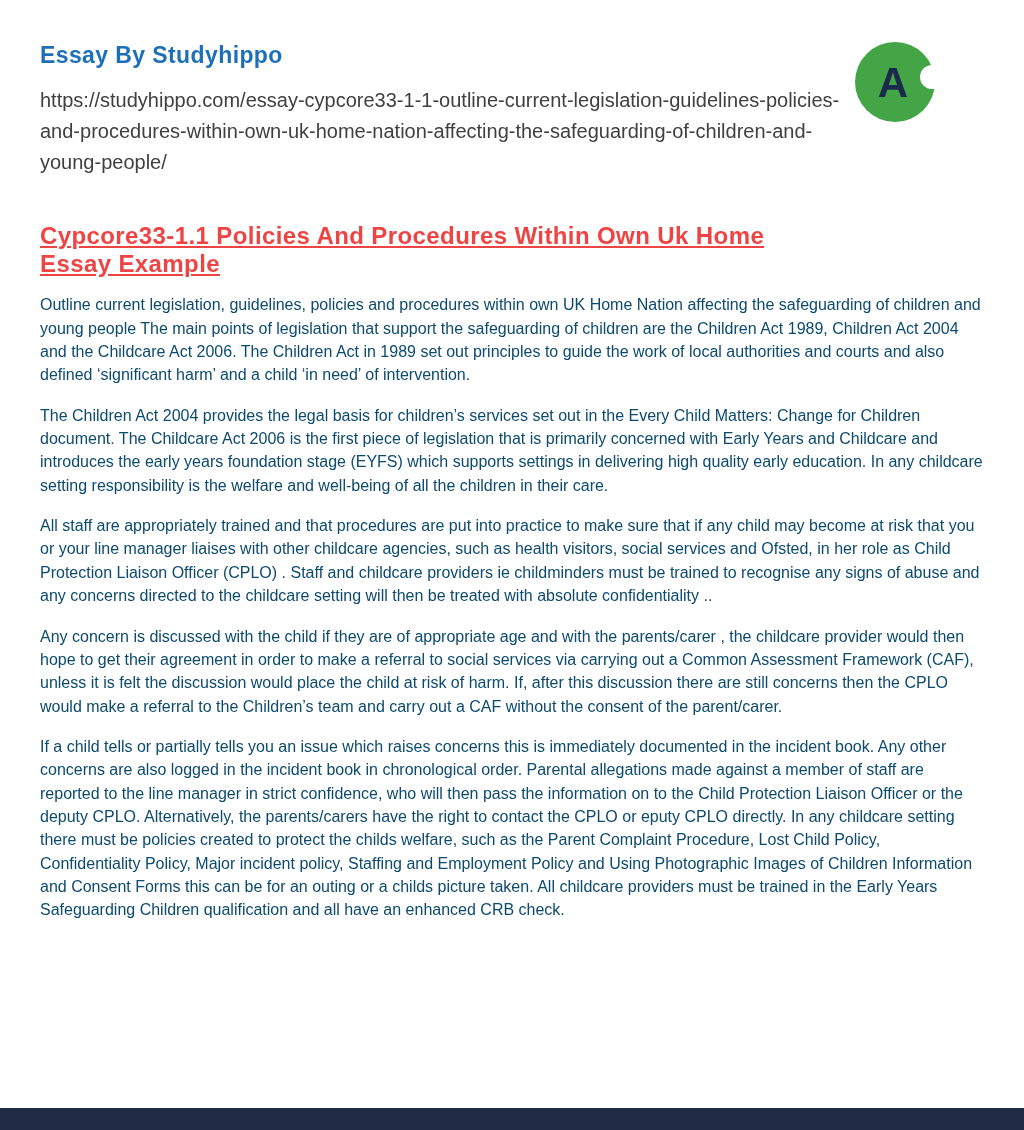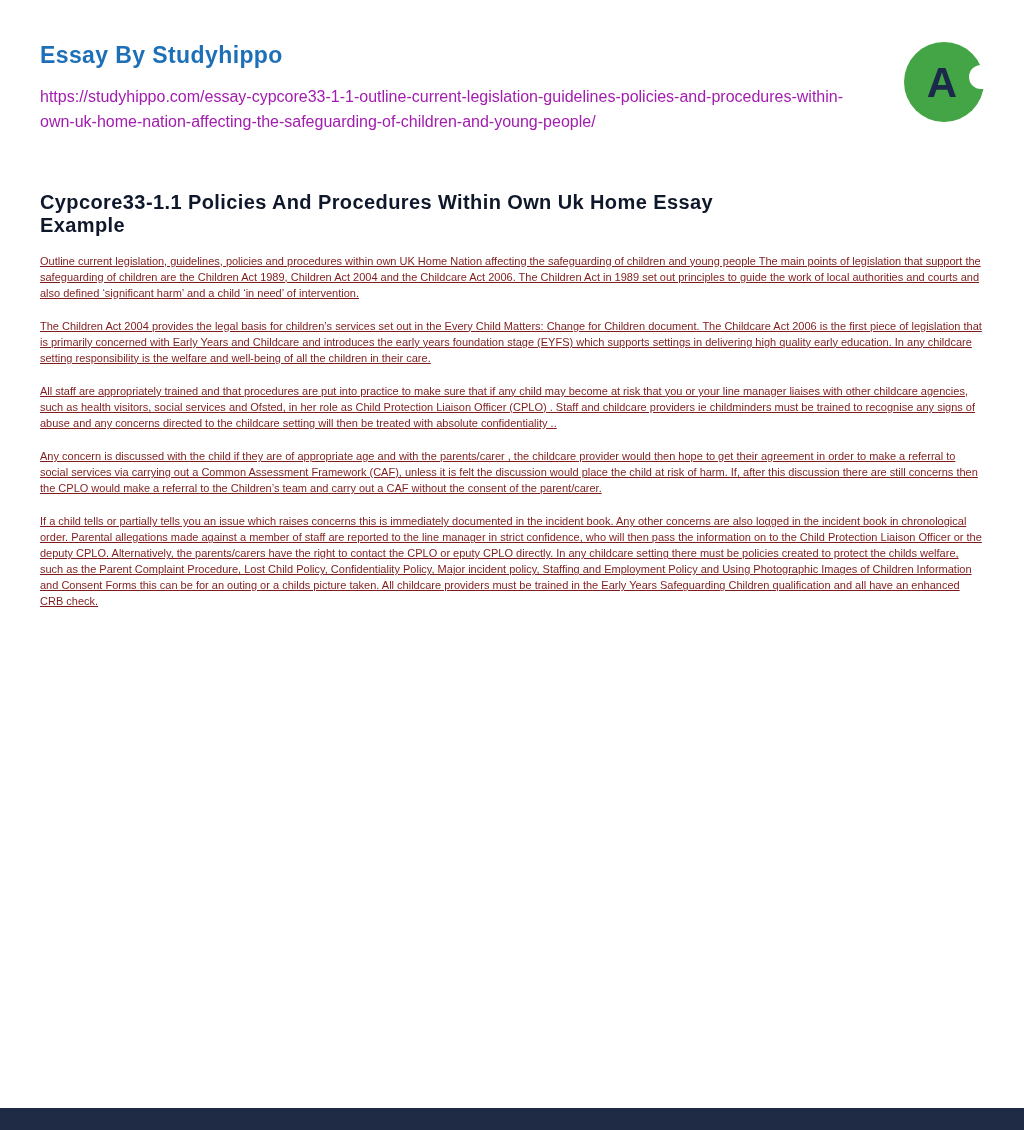--- a/index.html
+++ b/index.html
@@ -6,59 +6,59 @@
   html, body { width: 1024px; height: 1130px; }
   body {
     background: #ffffff;
     font-family: "Liberation Sans", sans-serif;
     position: relative;
     overflow: hidden;
   }
   .page { padding: 42px 40px 0 40px; position: relative; }
   .header {
     display: flex;
-    justify-content: space-between;
+    justify-content: flex-start;
     align-items: flex-start;
-    margin-bottom: 56px;
+    margin-bottom: 44px;
   }
   .header-text { max-width: 830px; }
   .brand {
     color: #1d70b8;
     font-size: 23px;
     font-weight: 700;
     letter-spacing: 0.4px;
     margin-bottom: 16px;
   }
   .source-url {
     display: block;
-    color: #a21caf;
-    font-size: 16px;
+    color: #404040;
+    font-size: 20px;
     line-height: 1.55;
     text-decoration: none;
     overflow-wrap: break-word;
     max-width: 815px;
     cursor: pointer;
   }
   .logo { width: 80px; height: 80px; flex-shrink: 0; }
   .title {
-    color: #0f172a;
-    font-size: 20px;
+    color: #ef4444;
+    font-size: 24px;
     font-weight: 700;
     line-height: 1.15;
     letter-spacing: 0.4px;
     max-width: 745px;
     margin-bottom: 16px;
+    text-decoration: underline;
   }
   .para {
-    color: #7f1d1d;
-    font-size: 11px;
+    color: #0c4a6e;
+    font-size: 16px;
     line-height: 1.46;
     margin-bottom: 17px;
     max-width: 946px;
-    text-decoration: underline;
   }
   .footer-bar {
     position: absolute;
     left: 0;
     right: 0;
     bottom: 0;
     height: 22px;
     background: #1f2a44;
   }
 </style>

